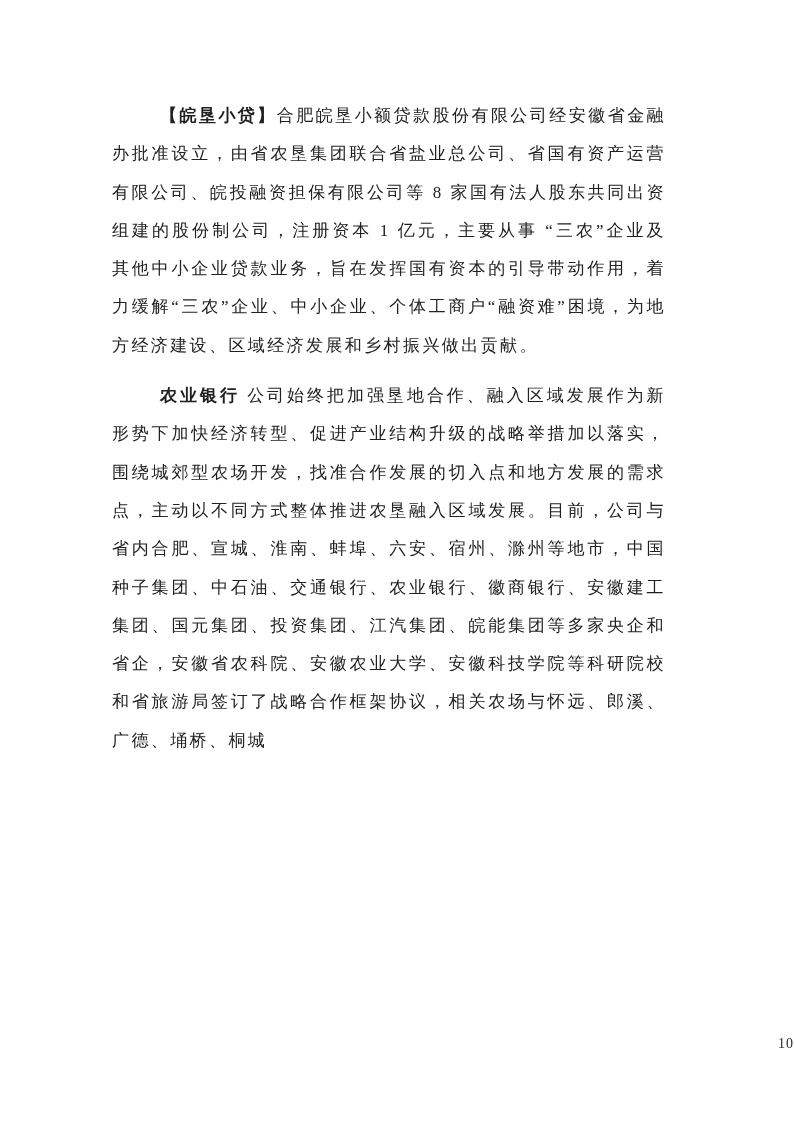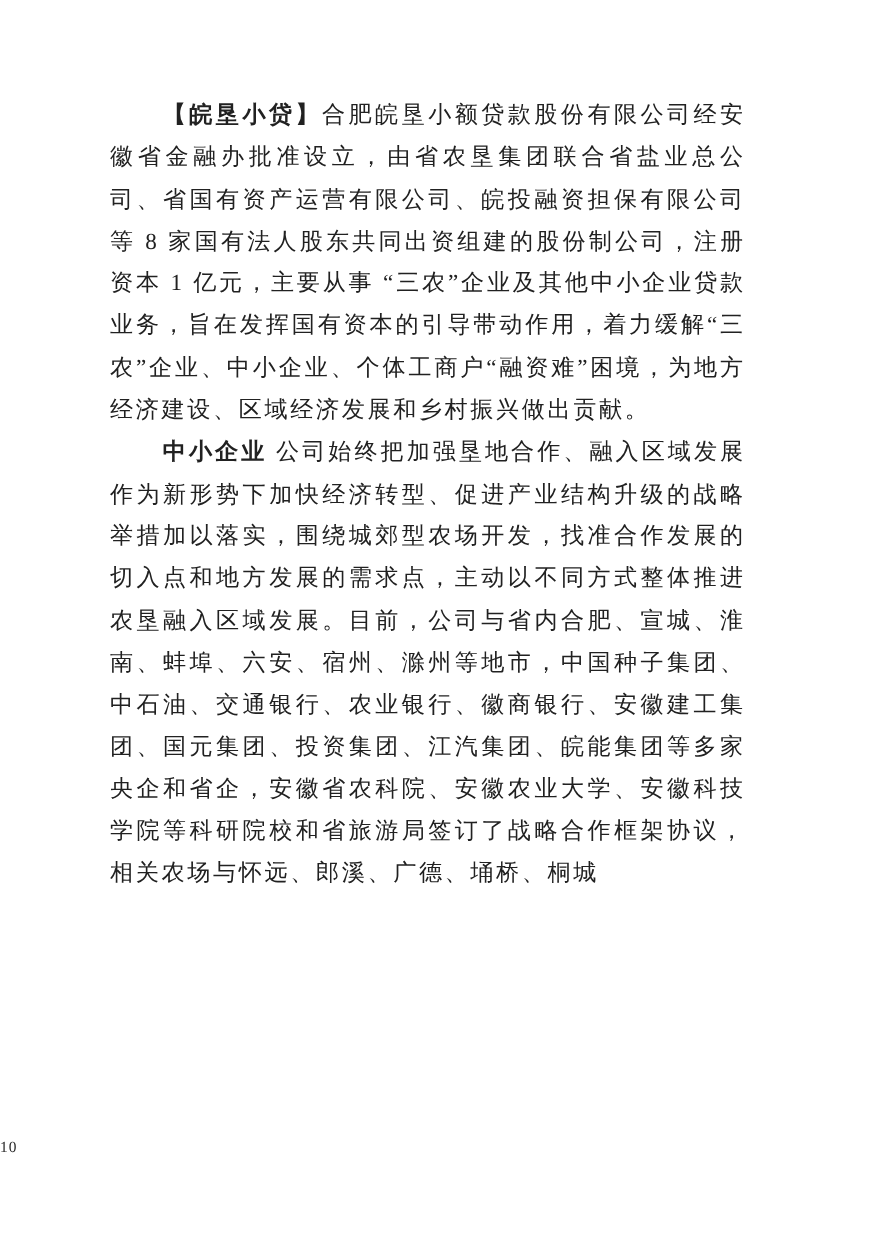--- a/index.html
+++ b/index.html
@@ -16,47 +16,47 @@
     font-family: "Liberation Serif", "DejaVu Serif", serif;
     color: #212121;
   }
   .body-text {
     position: absolute;
     top: 85px;
     left: 100px;
     width: 578px;
   }
   .para {
-    margin: 0;
-    font-size: 21px;
+    margin: 12px;
+    font-size: 17px;
     line-height: 38.3px;
     letter-spacing: 2.4px;
     text-align: justify;
     text-align-last: left;
     text-indent: 48px;
     word-break: break-all;
   }
   .para .lead {
     font-weight: bold;
     letter-spacing: 2.4px;
   }
   .page-number {
     position: absolute;
     top: 1036px;
     left: 0;
     width: 100%;
-    text-align: left;
+    text-align: right;
     font-size: 14px;
     letter-spacing: 1px;
     color: #2b2b2b;
     font-family: "Liberation Serif", "DejaVu Serif", serif;
   }
 </style>
 </head>
 <body>
 
 <div class="page">
   <div class="body-text">
     <p class="para"><span class="lead">【皖垦小贷】</span><span>合肥皖垦小额贷款股份有限公司经安徽省金融办批准设立，由省农垦集团联合省盐业总公司、省国有资产运营有限公司、皖投融资担保有限公司等 8 家国有法人股东共同出资组建的股份制公司，注册资本 1 亿元，主要从事 “三农”企业及其他中小企业贷款业务，旨在发挥国有资本的引导带动作用，着力缓解“三农”企业、中小企业、个体工商户“融资难”困境，为地方经济建设、区域经济发展和乡村振兴做出贡献。</span></p>
-    <p class="para"><span class="lead">中小企业</span><span> 公司始终把加强垦地合作、融入区域发展作为新形势下加快经济转型、促进产业结构升级的战略举措加以落实，围绕城郊型农场开发，找准合作发展的切入点和地方发展的需求点，主动以不同方式整体推进农垦融入区域发展。目前，公司与省内合肥、宣城、淮南、蚌埠、六安、宿州、滁州等地市，中国种子集团、中石油、交通银行、农业银行、徽商银行、安徽建工集团、国元集团、投资集团、江汽集团、皖能集团等多家央企和省企，安徽省农科院、安徽农业大学、安徽科技学院等科研院校和省旅游局签订了战略合作框架协议，相关农场与怀远、郎溪、广德、埇桥、桐城</span></p>
+    <p class="para"><span class="lead">农业银行</span><span> 公司始终把加强垦地合作、融入区域发展作为新形势下加快经济转型、促进产业结构升级的战略举措加以落实，围绕城郊型农场开发，找准合作发展的切入点和地方发展的需求点，主动以不同方式整体推进农垦融入区域发展。目前，公司与省内合肥、宣城、淮南、蚌埠、六安、宿州、滁州等地市，中国种子集团、中石油、交通银行、农业银行、徽商银行、安徽建工集团、国元集团、投资集团、江汽集团、皖能集团等多家央企和省企，安徽省农科院、安徽农业大学、安徽科技学院等科研院校和省旅游局签订了战略合作框架协议，相关农场与怀远、郎溪、广德、埇桥、桐城</span></p>
   </div>
   <div class="page-number">10</div>
 </div>
 
 </body></html>

